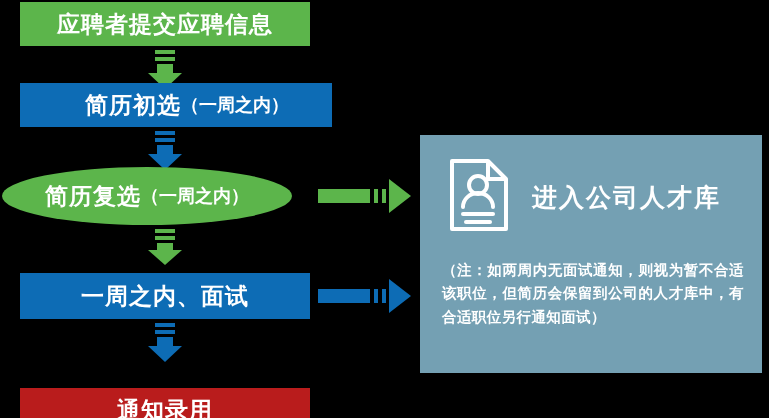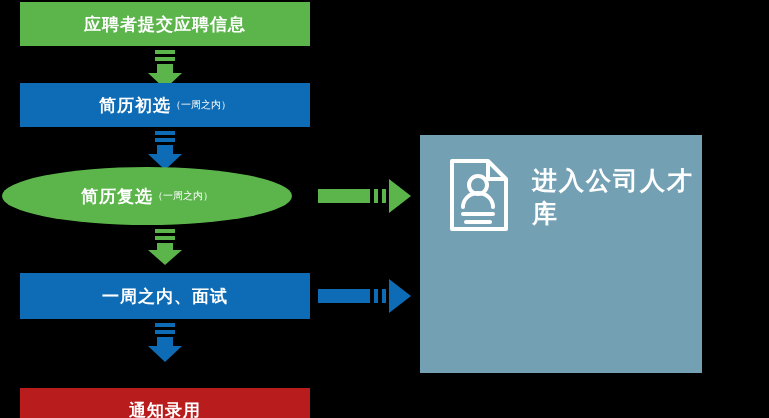--- a/index.html
+++ b/index.html
@@ -24,26 +24,26 @@
     justify-content: center;
     color: #ffffff;
     font-weight: bold;
     white-space: nowrap;
     letter-spacing: 1px;
   }
   .node.rect { border-radius: 0; }
   .node.ellipse { border-radius: 50%; }
 
   .node-main {
-    font-size: 17px;
+    font-size: 23px;
     font-weight: bold;
   }
   .node-note {
-    font-size: 10px;
-    font-weight: normal;
+    font-size: 18px;
+    font-weight: bold;
     letter-spacing: 0;
   }
 
   
   .v-arrow {
     position: absolute;
     width: 34px;
   }
   .v-arrow .bar {
     height: 4px;
@@ -82,21 +82,21 @@
     border-top: 17px solid transparent;
     border-bottom: 17px solid transparent;
     margin-left: 3px;
   }
 
   
   #talent-panel {
     position: absolute;
     left: 420px;
     top: 135px;
-    width: 282px;
+    width: 342px;
     height: 238px;
     background: #74a0b3;
   }
   .panel-head {
     display: flex;
     align-items: center;
     padding: 22px 0 0 28px;
   }
   .panel-title {
     color: #ffffff;
@@ -124,21 +124,21 @@
     <span class="node-main">应聘者提交应聘信息</span>
   </div>
 
   <div class="v-arrow" style="left:148px; top:50px;">
     <div class="bar" style="background:#5cb54b;"></div>
     <div class="bar b2" style="background:#5cb54b;"></div>
     <div class="shaft" style="height:9px; background:#5cb54b;"></div>
     <div class="head" style="border-top:16px solid #5cb54b;"></div>
   </div>
 
-  <div class="node rect" id="n2" style="left:20px; top:83px; width:290px; height:44px; background:#0d6cb5;">
+  <div class="node rect" id="n2" style="left:20px; top:83px; width:290px; height:44px; background:#0d6cb5;padding-left:22px;">
     <span class="node-main">简历初选</span>
     <span class="node-note">（一周之内）</span>
   </div>
 
   <div class="v-arrow" style="left:148px; top:131px;">
     <div class="bar" style="background:#0d6cb5;"></div>
     <div class="bar b2" style="background:#0d6cb5;"></div>
     <div class="shaft" style="height:9px; background:#0d6cb5;"></div>
     <div class="head" style="border-top:16px solid #0d6cb5;"></div>
   </div>
@@ -197,15 +197,16 @@
           <path d="M40 4 V22 H58" stroke="#ffffff" stroke-width="4" stroke-linejoin="round" fill="none"></path>
           <circle cx="30" cy="28" r="9" stroke="#ffffff" stroke-width="4" fill="none"></circle>
           <path d="M15 50 a15 14 0 0 1 30 0" stroke="#ffffff" stroke-width="4" fill="none" stroke-linecap="round"></path>
           <line x1="15" y1="57" x2="45" y2="57" stroke="#ffffff" stroke-width="4" stroke-linecap="round"></line>
           <line x1="18" y1="65" x2="42" y2="65" stroke="#ffffff" stroke-width="4" stroke-linecap="round"></line>
         </svg>
       </span>
       <span class="panel-title">进入公司人才库</span>
     </div>
 
+    <div class="panel-note">（注：如两周内无面试通知，则视为暂不合适该职位，但简历会保留到公司的人才库中，有合适职位另行通知面试）</div>
   </div>
 
 </div>
 
 </body></html>

